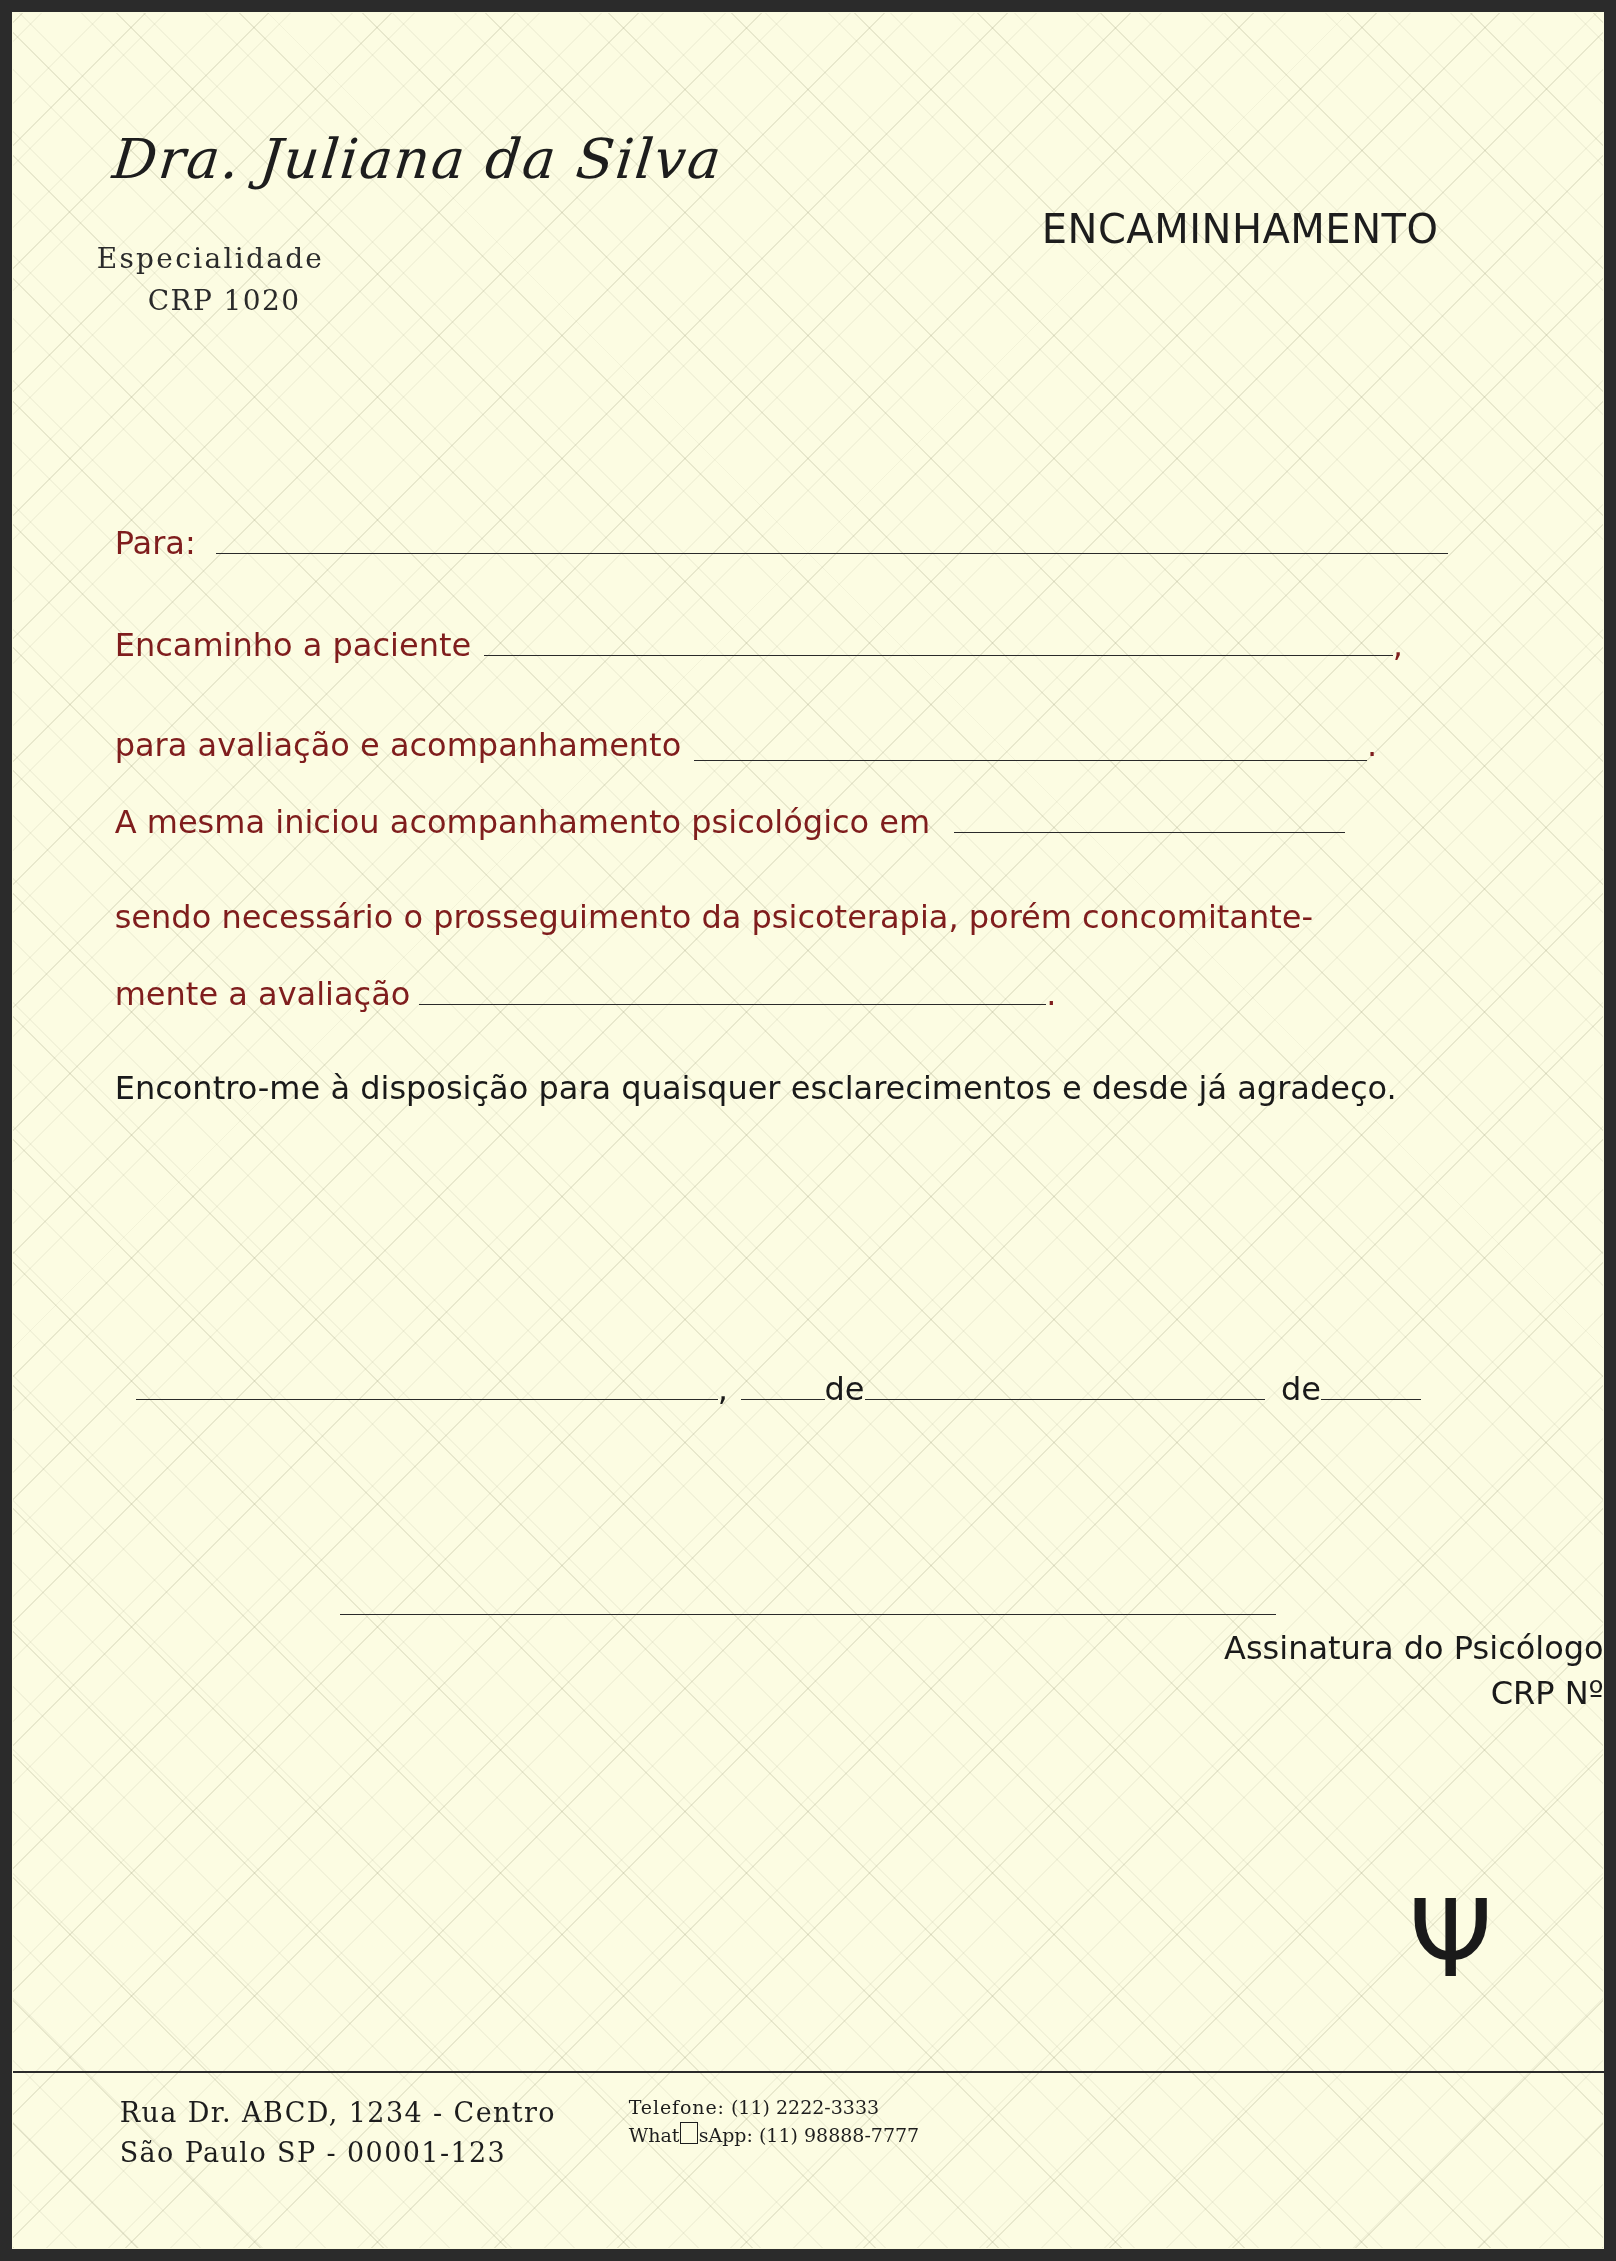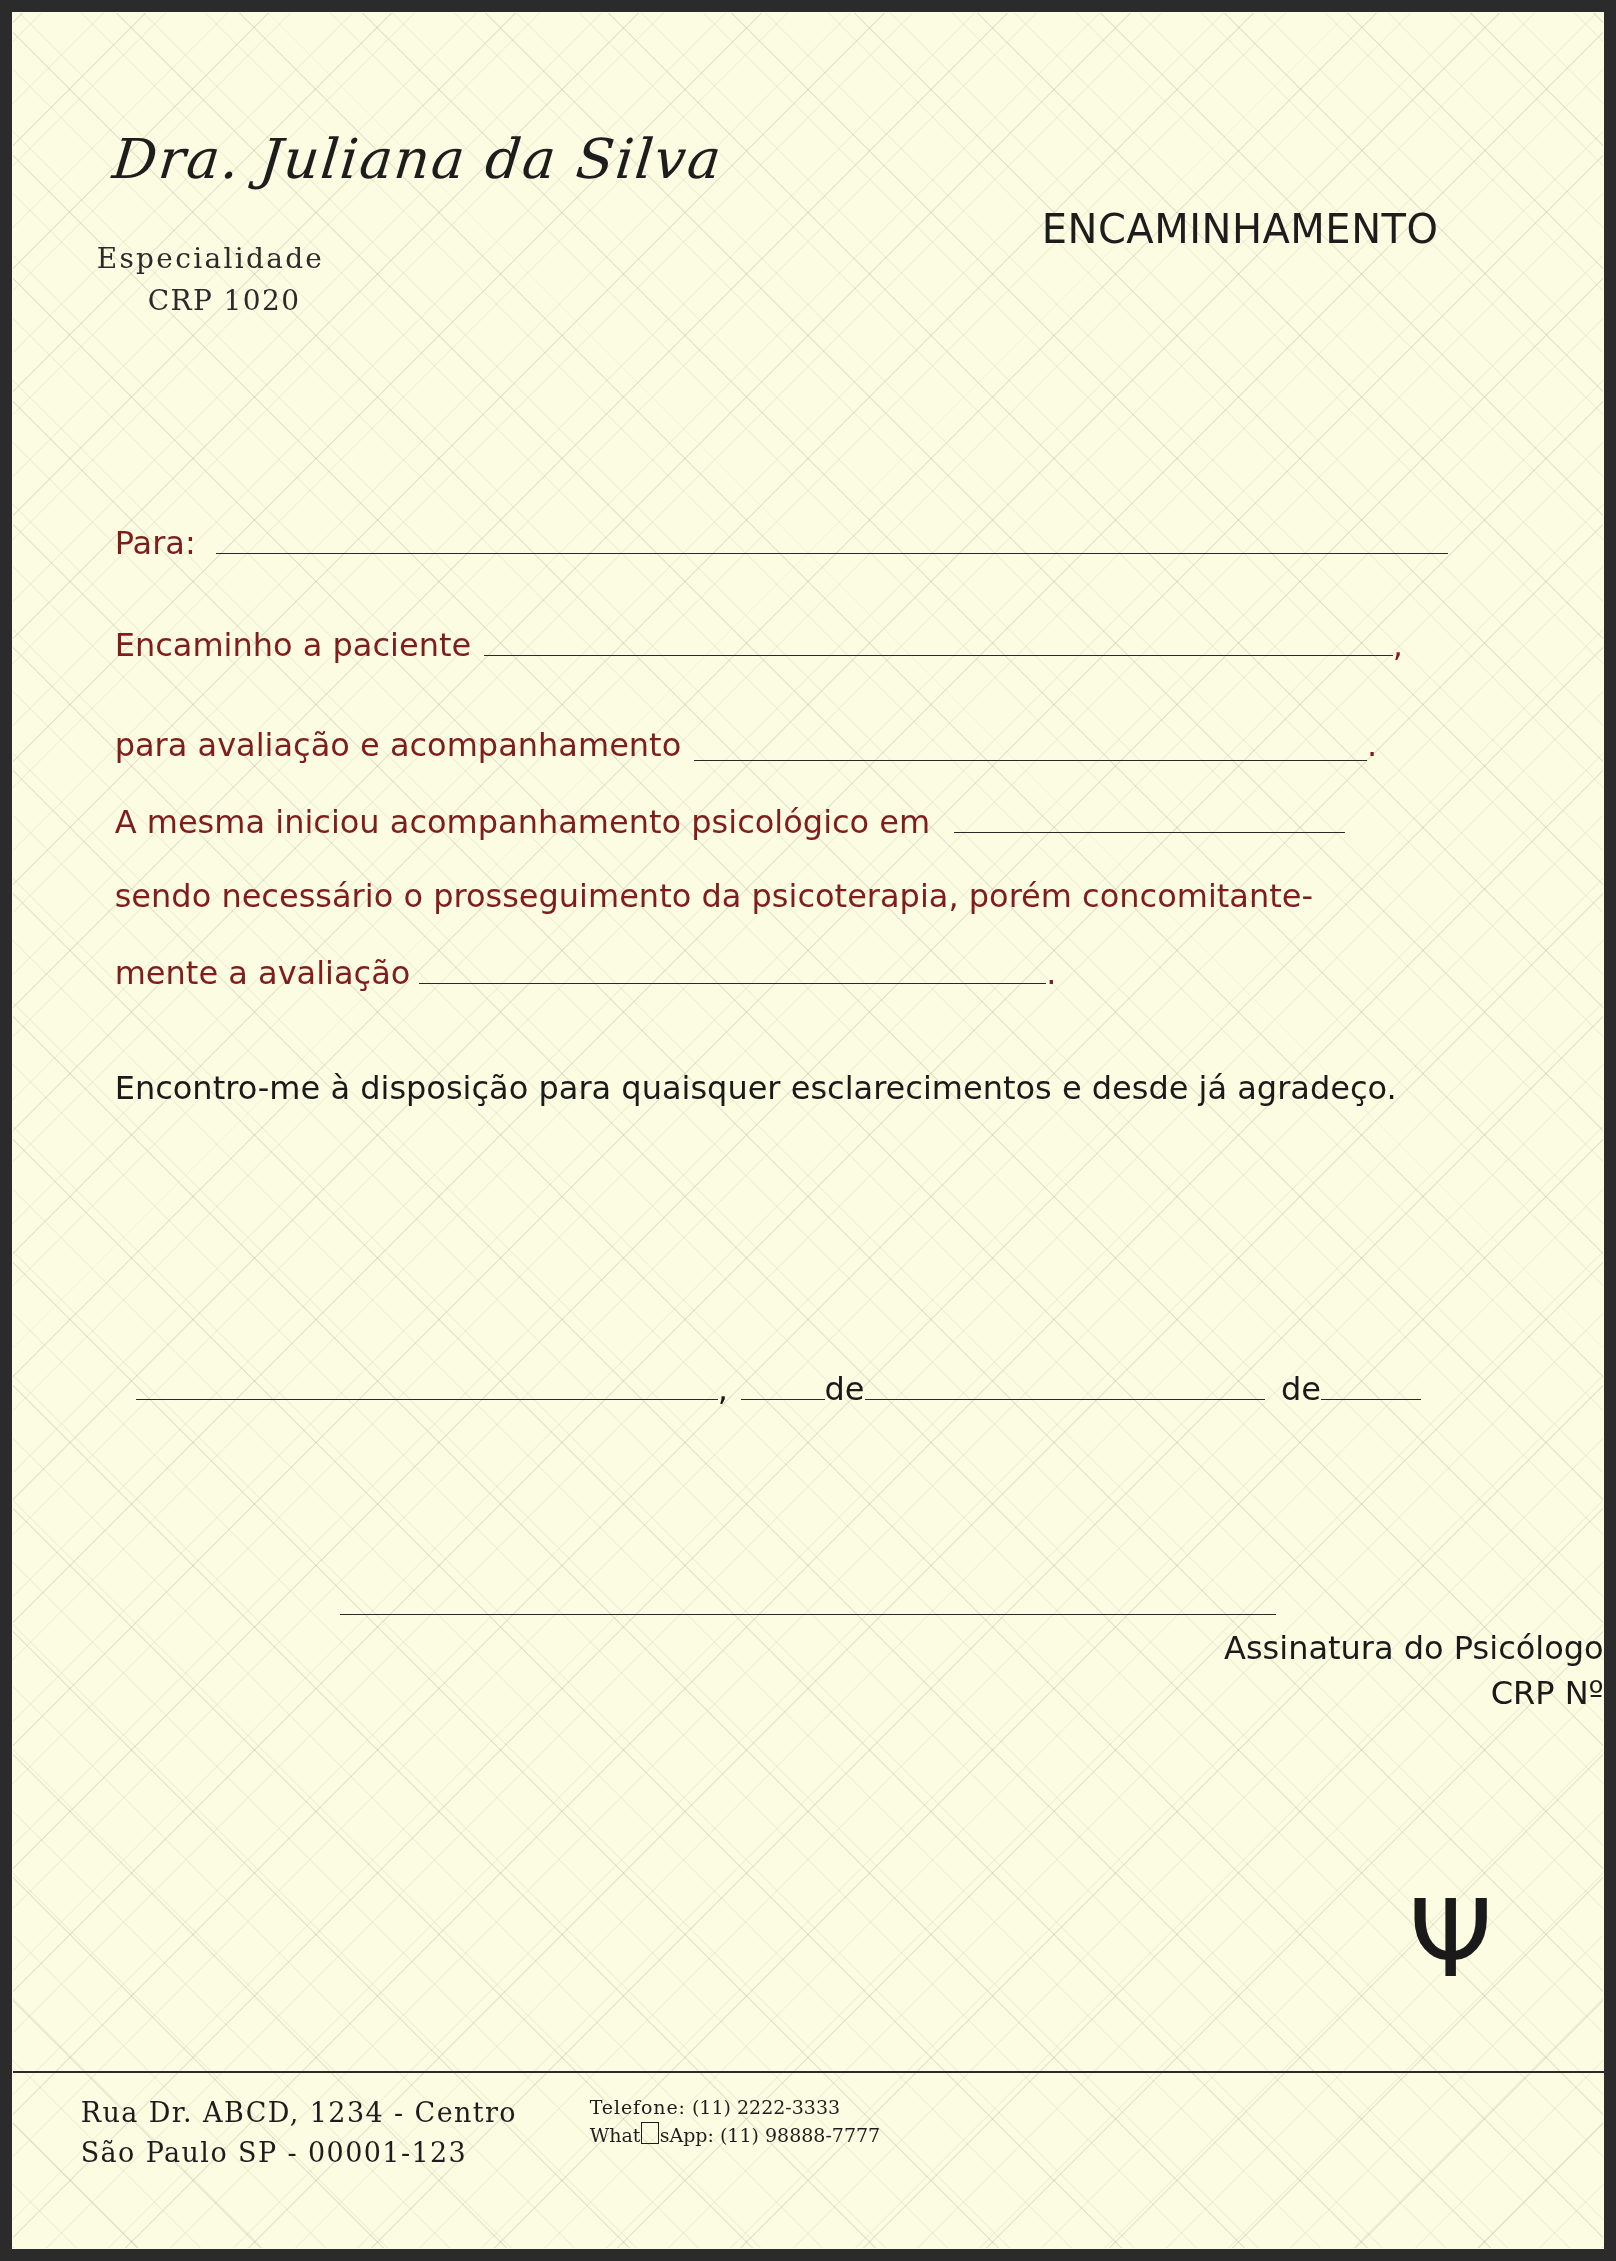--- a/index.html
+++ b/index.html
@@ -114,21 +114,21 @@
     white-space: nowrap;
   }
   .fill {
     display: inline-block;
     border-bottom: 1.8px solid #2a2a2a;
     height: 31px;
   }
   .row-para { margin-bottom: 65px; }
   .row-a { margin-bottom: 68px; }
   .row-b { margin-bottom: 40px; align-items: center; }
-  .row-c { margin-bottom: 42px; gap: 24px; }
+  .row-c { margin-bottom: 63px; gap: 24px; }
   .row-d { margin-bottom: 40px; }
 
   .para-block {
     position: absolute;
     left: 102px;
     top: 1050px;
     width: 1391px;
     font-size: 32px;
     color: #1a1a1a;
     line-height: 1.62;
@@ -202,21 +202,21 @@
     font-family: "DejaVu Serif", serif;
     color: #1d1d1d;
   }
   .footer-col {
     display: flex;
     flex-direction: column;
     justify-content: flex-start;
   }
   .footer-col.addr {
     width: 509px;
-    padding-left: 68px;
+    padding-left: 107px;
     font-size: 27px;
     letter-spacing: 1.4px;
     line-height: 1.5;
   }
   .footer-col.phone {
     width: 455px;
     font-size: 19px;
     line-height: 1.5;
     text-align: left;
   }

